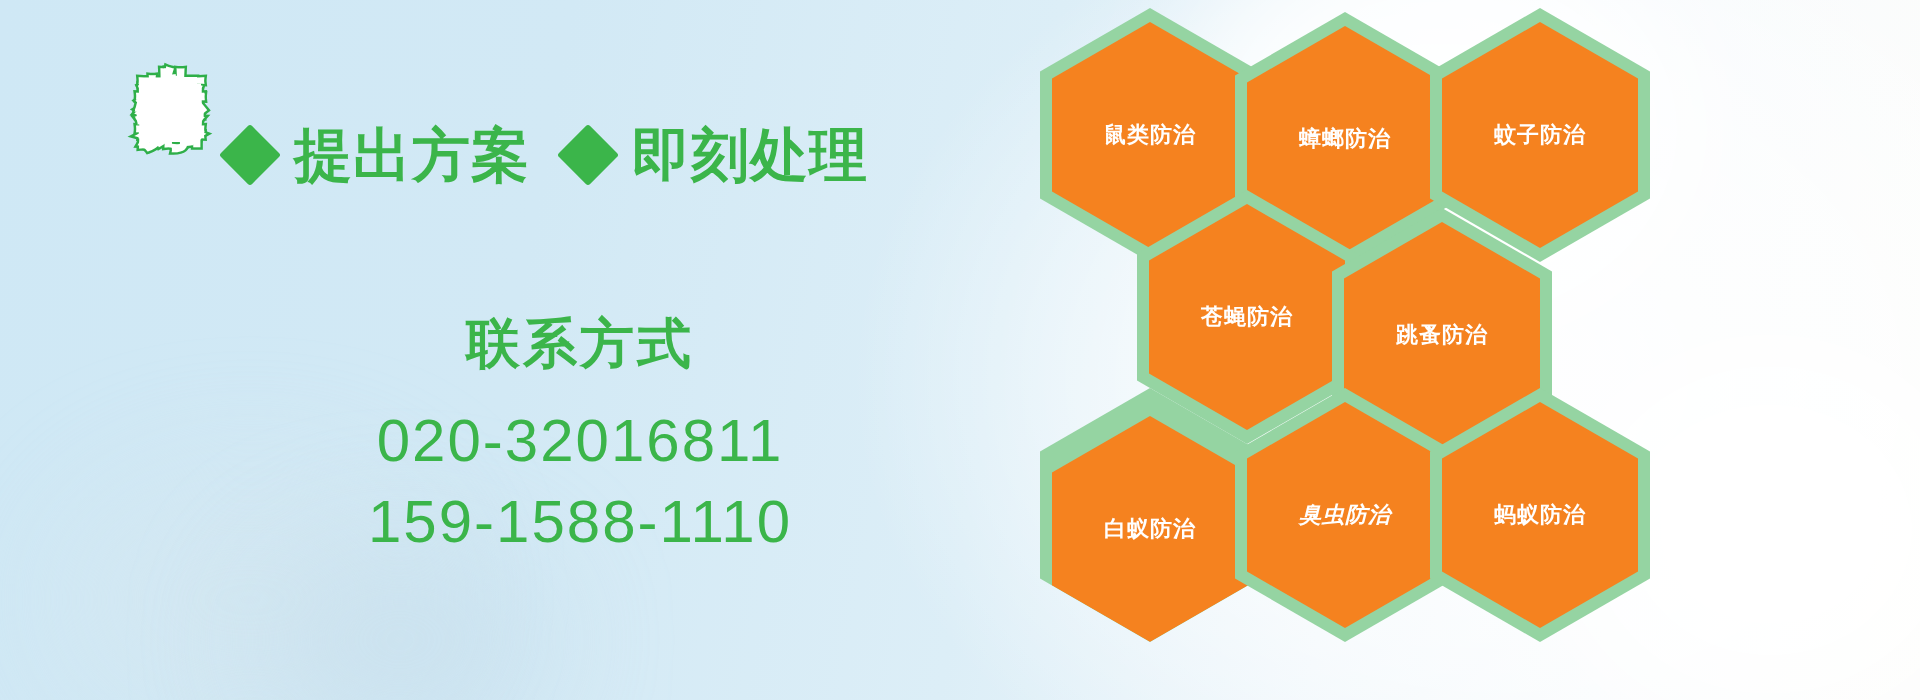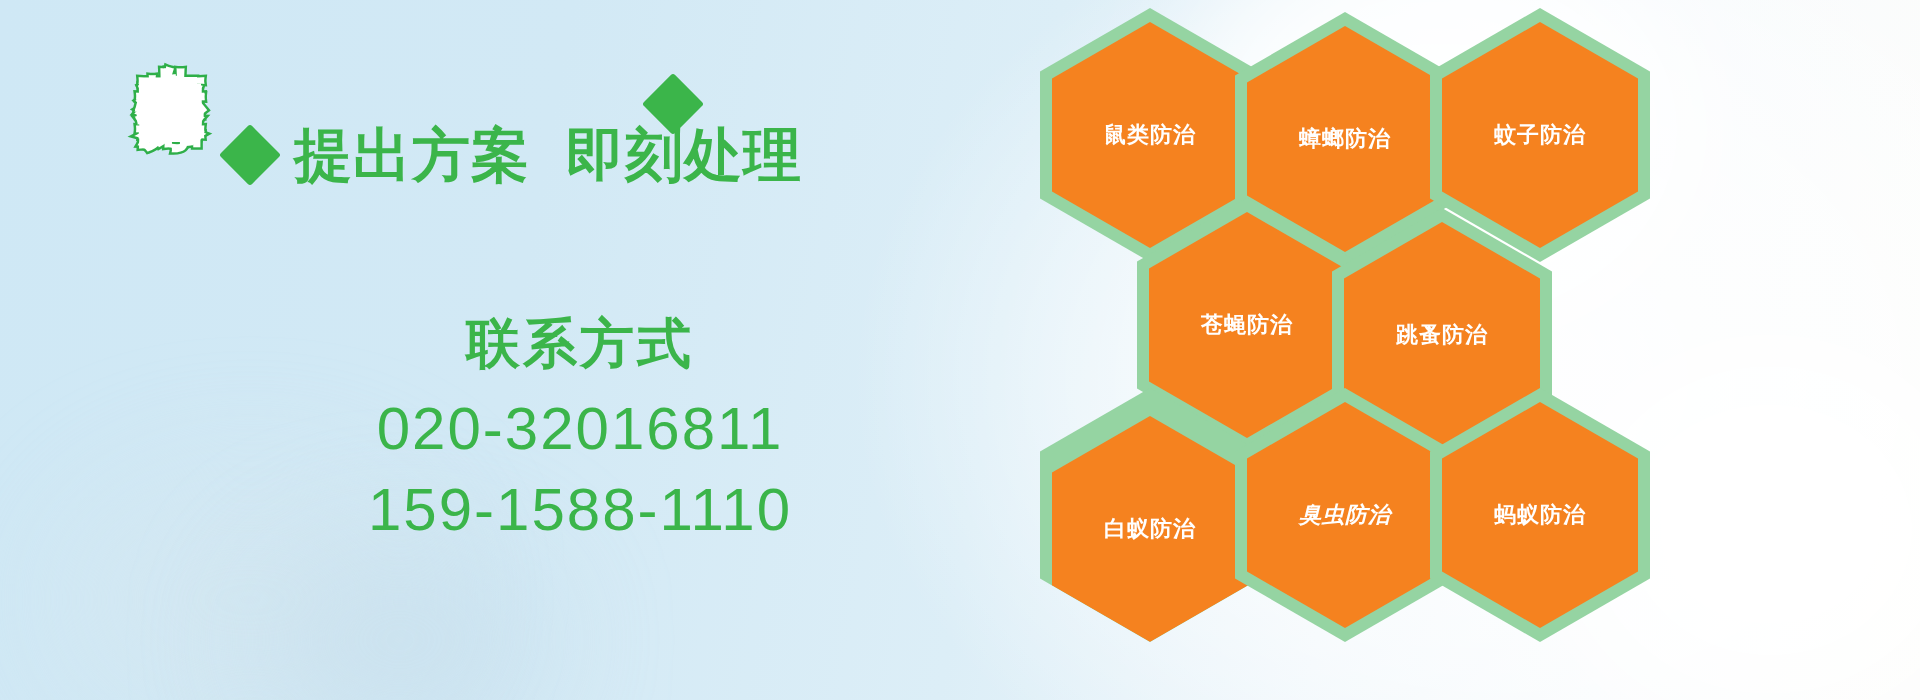--- a/index.html
+++ b/index.html
@@ -30,42 +30,42 @@
     -webkit-text-stroke:5px #2FAF49;
     paint-order:stroke fill;
     text-shadow:0 0 1px #2FAF49;
     white-space:nowrap;
   }
 
   
   #features{position:absolute;left:228px;top:78px;width:640px;}
   .feat-row{display:flex;align-items:flex-end;height:106px;}
   .feat-item{display:flex;align-items:center;}
-  .feat-item + .feat-item{margin-left:36px;flex-direction:column;}
+  .feat-item + .feat-item{margin-left:36px;}
   .diamond{
     width:44px;height:44px;background:#3BB54A;
     transform:rotate(45deg);margin-right:22px;flex:0 0 auto;
     border-radius:3px;
   }
   .feat-label{
     font-size:58px;font-weight:700;color:#3BB54A;letter-spacing:1px;
     white-space:nowrap;line-height:1;
   }
 
   
   #contact{position:absolute;left:300px;top:310px;width:560px;text-align:center;}
   #contact-title{
     font-size:54px;font-weight:700;color:#3BB54A;letter-spacing:3px;
     line-height:1.25;
   }
   .phone{
     font-size:60px;font-weight:400;color:#3BB54A;letter-spacing:2px;
     line-height:1.35;white-space:nowrap;
   }
-  .phone.first{margin-top:10px;}
+  .phone.first{margin-top:22px;}
 
   
   #honeycomb{position:absolute;left:1040px;top:0;width:640px;height:700px;}
   .hex{
     position:absolute;width:220px;height:254px;
     background:#95D4A2;
     clip-path:polygon(50% 0%,100% 25%,100% 75%,50% 100%,0% 75%,0% 25%);
     display:flex;align-items:center;justify-content:center;
   }
   .hex-inner{
@@ -125,21 +125,21 @@
         <span class="hex-label">蟑螂防治</span>
       </div>
     </div>
 
     <div class="hex" style="left:390px;top:8px;">
       <div class="hex-inner">
         <span class="hex-label">蚊子防治</span>
       </div>
     </div>
 
-    <div class="hex" style="left:97px;top:198px;text-align:center;">
+    <div class="hex" style="left:97px;top:190px;text-align:center;">
       <div class="hex-inner">
         <span class="hex-label">苍蝇防治</span>
       </div>
     </div>
 
     <div class="hex" style="left:292px;top:208px;">
       <div class="hex-inner">
         <span class="hex-label">跳蚤防治</span>
       </div>
     </div>

